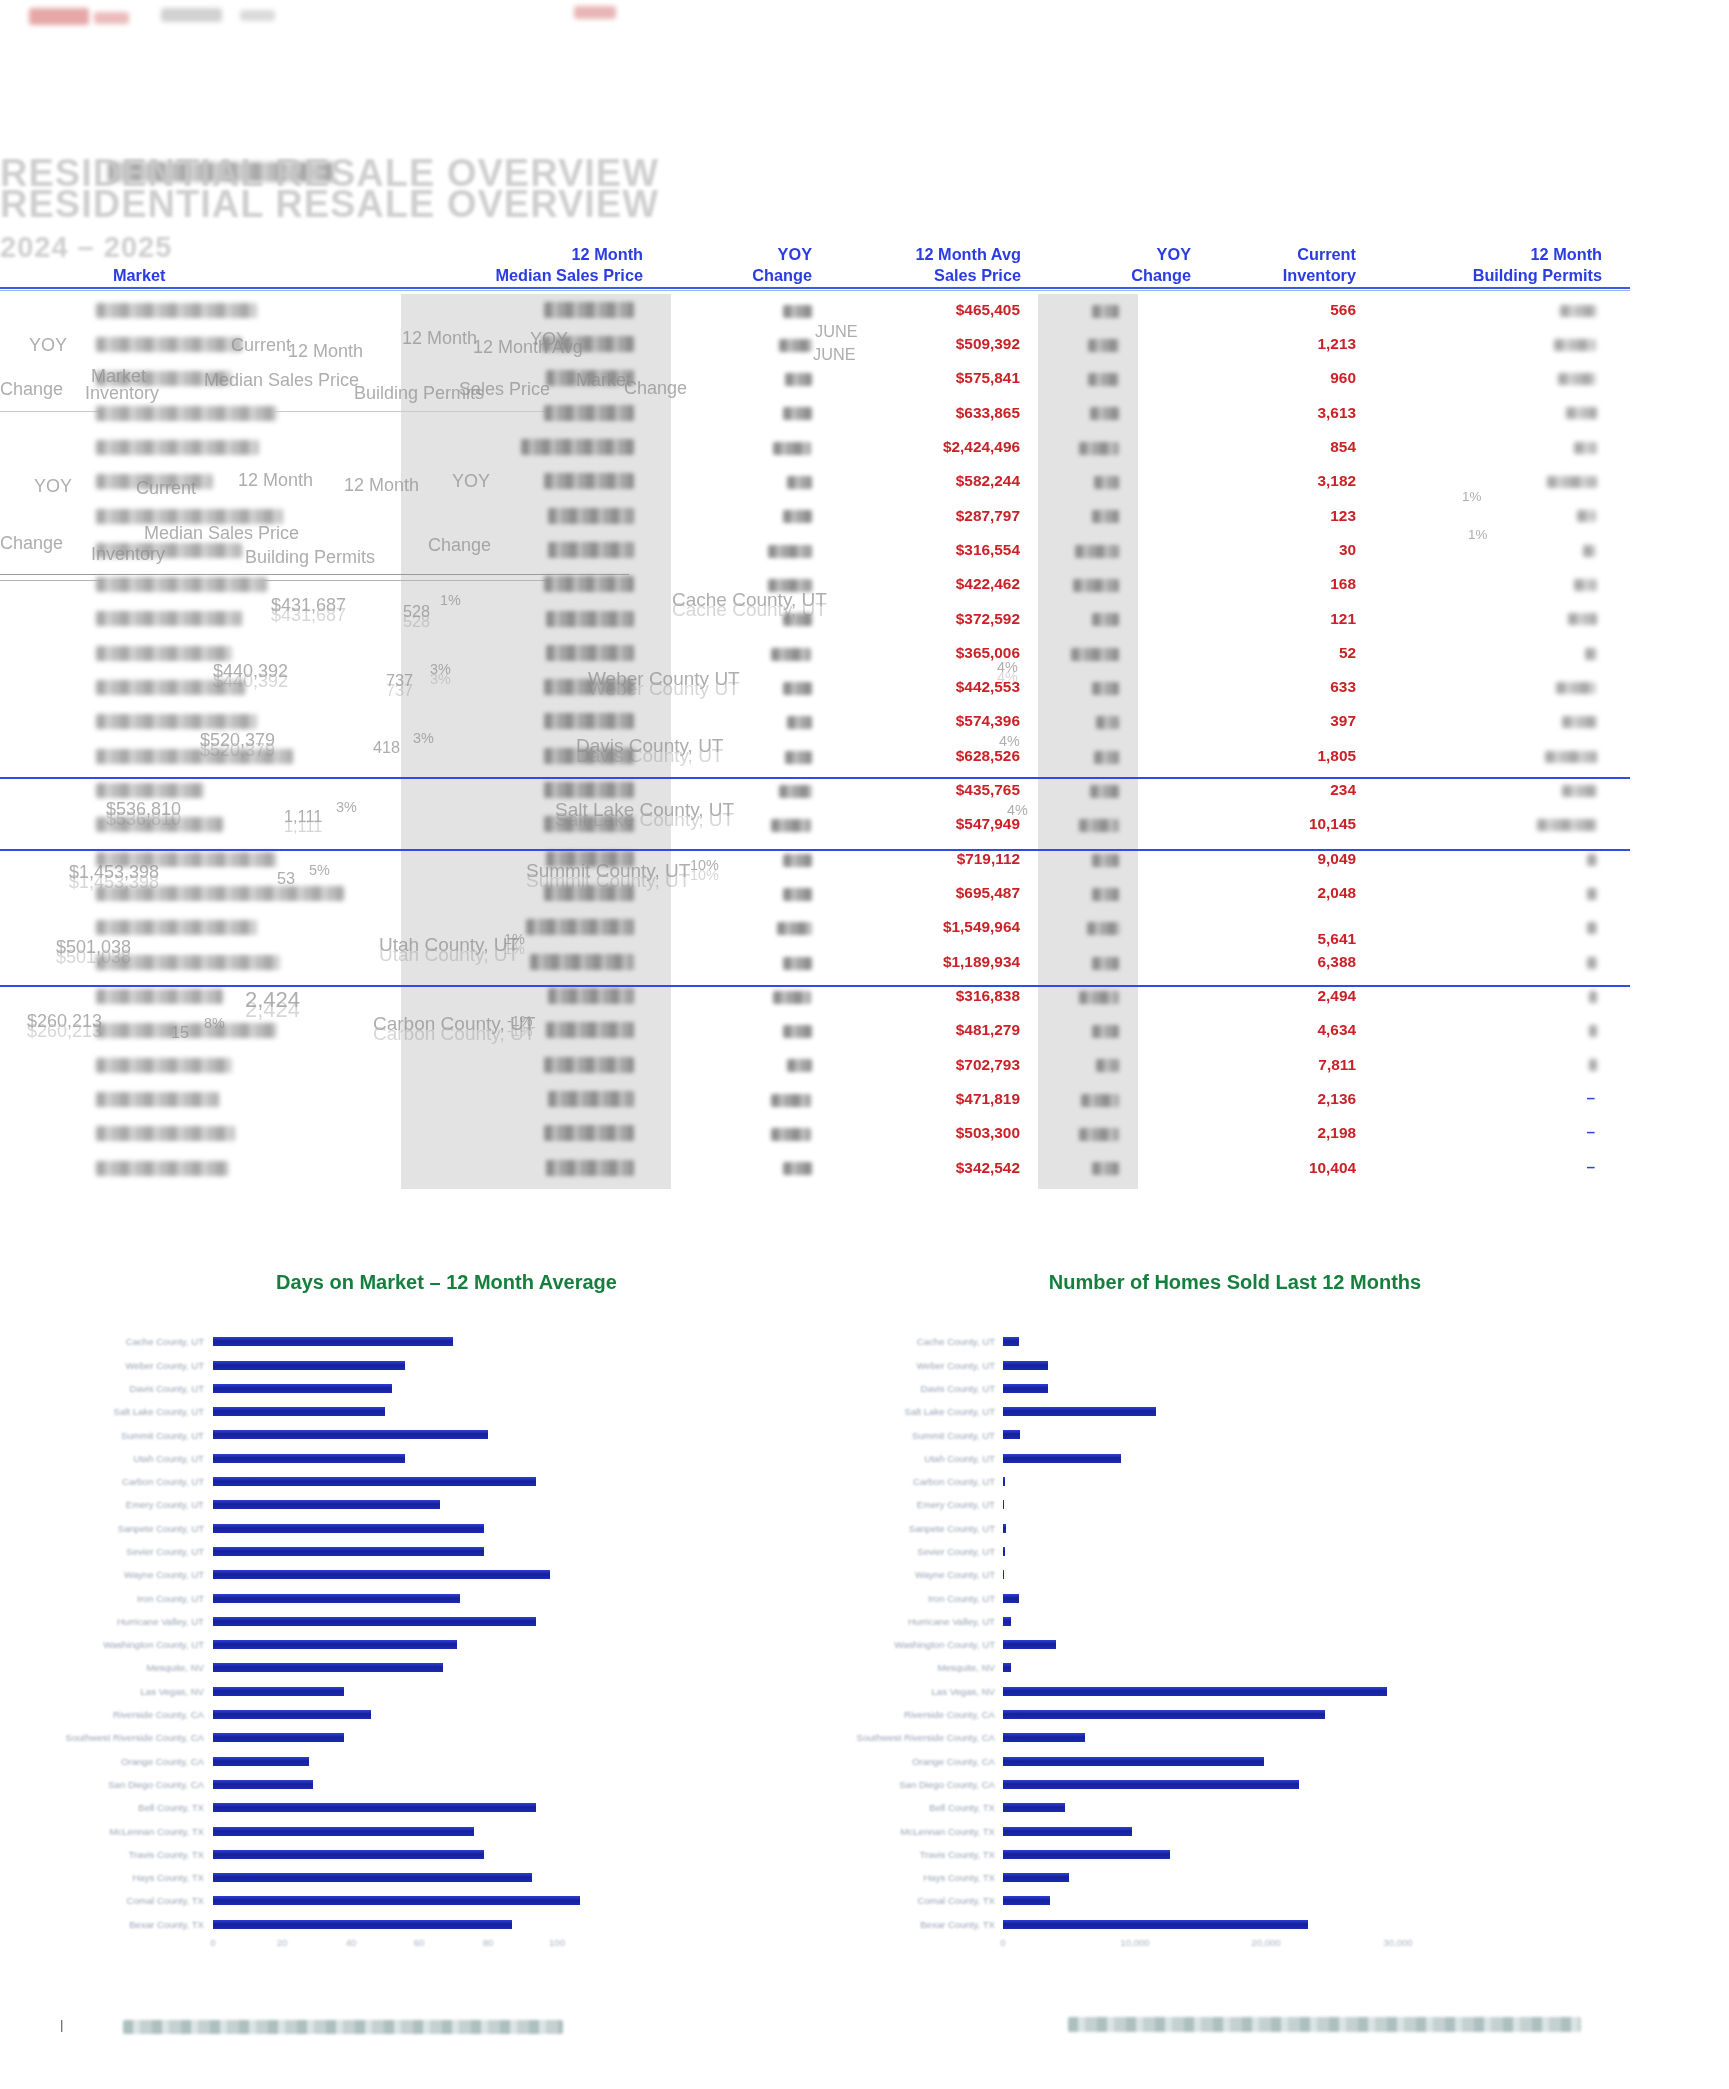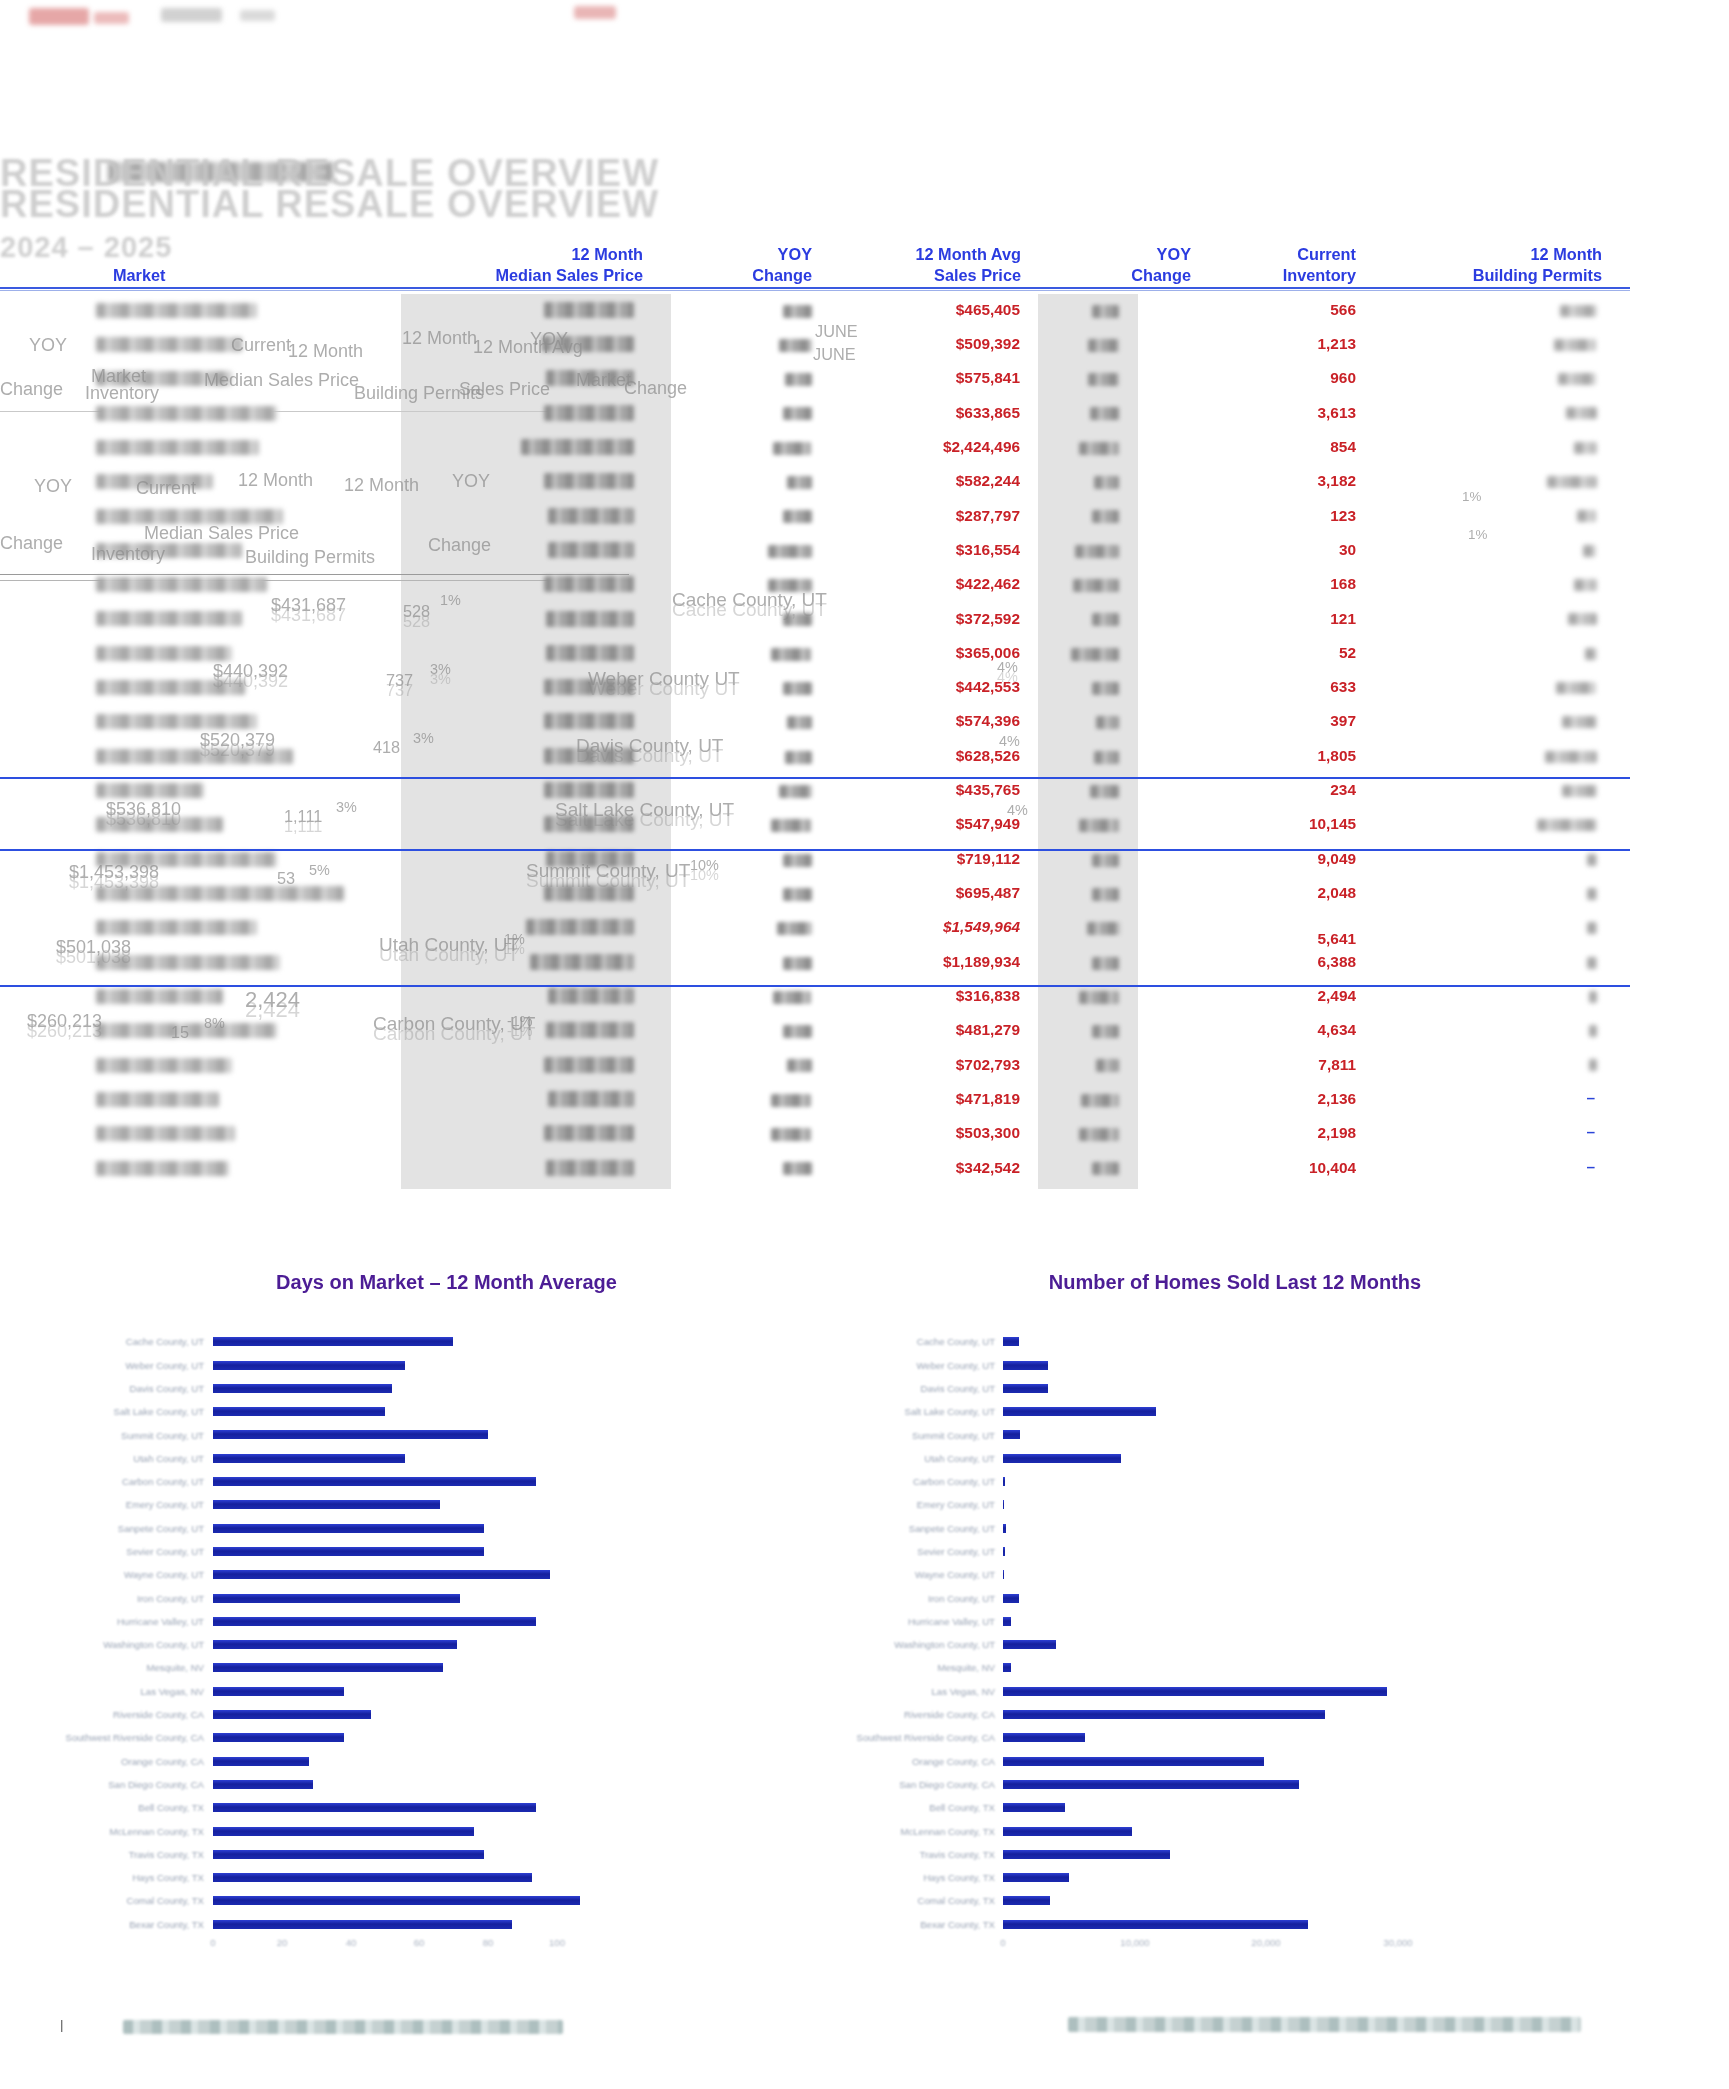--- a/index.html
+++ b/index.html
@@ -15,21 +15,21 @@
   .r-mid{background:repeating-linear-gradient(90deg,#a8a8a8 0 8.6px,#d0d0d0 8.6px 16.3px,#bcbcbc 16.3px 24px);filter:blur(2.5px);}
   .r-teal{background:repeating-linear-gradient(90deg,#a9bcbc 0 9.6px,#d9e3e3 9.6px 17.3px,#c2cfcf 17.3px 29px);filter:blur(1.7px);opacity:.95;}
   .red-val{position:absolute;color:#c92127;font-weight:700;font-size:15.4px;white-space:nowrap;}
   .dash-val{position:absolute;color:#2b45d8;font-weight:700;font-size:15.4px;}
   .sep{position:absolute;height:1.9px;background:#2d4fe0;}
   .hline{position:absolute;}
   .band{position:absolute;background:#e3e3e3;}
   .ghost{position:absolute;color:#8e8e8e;opacity:.72;filter:blur(0.7px);white-space:nowrap;line-height:1;}
   .ghost.double{text-shadow:0 9.6px 0 rgba(130,130,130,.45);}
   .ghost.title-ghost{color:#c6c6c6;font-weight:700;letter-spacing:1px;filter:blur(1.4px);opacity:.85;}
-  .chart-title{position:absolute;color:#4c1d95;font-weight:700;font-size:20px;text-align:center;white-space:nowrap;}
+  .chart-title{position:absolute;color:#15803d;font-weight:700;font-size:20px;text-align:center;white-space:nowrap;}
   .bar{position:absolute;height:8.6px;background:linear-gradient(180deg,#2e40d4 0%,#15209e 45%,#1b2ab1 100%);}
   .bar-label{position:absolute;font-size:9.6px;color:#9aa4b5;filter:blur(1.1px);white-space:nowrap;}
   .tick{position:absolute;font-size:9.6px;color:#aab3c2;filter:blur(1px);white-space:nowrap;}
   .smudge{position:absolute;border-radius:2.9px;filter:blur(2.9px);}
   .footer-bar{position:absolute;color:#555;font-size:13.4px;}
 </style>
 </head>
 <body>
 
 <div id="canvas">
@@ -194,21 +194,21 @@
     <div class="redact r-mid" style="left: 96px; top: 886px; width: 248px; height: 15.4px;"></div>
     <div class="redact r-dark" style="left: 544px; top: 885px; width: 90px; height: 16.3px;"></div>
     <div class="redact r-dark" style="left: 783px; top: 888px; width: 29px; height: 12.5px;"></div>
     <div class="red-val" style="right: 709px; top: 884px;">$695,487</div>
     <div class="redact r-dark" style="left: 1092px; top: 888px; width: 27px; height: 12.5px;"></div>
     <div class="red-val" style="right: 373px; top: 884px;">2,048</div>
     <div class="redact r-mid" style="left: 1587px; top: 888px; width: 9.6px; height: 11.5px;"></div>
     <div class="redact r-mid" style="left: 96px; top: 920px; width: 161px; height: 15.4px;"></div>
     <div class="redact r-dark" style="left: 526px; top: 919px; width: 108px; height: 16.3px;"></div>
     <div class="redact r-dark" style="left: 777px; top: 922px; width: 35px; height: 12.5px;"></div>
-    <div class="red-val" style="right: 709px; top: 918px; font-style: italic;">$1,549,964</div>
+    <div class="red-val" style="right: 709px; top: 918px;">$1,549,964</div>
     <div class="redact r-dark" style="left: 1087px; top: 922px; width: 33px; height: 12.5px;"></div>
     <div class="red-val" style="right: 373px; top: 930px;">5,641</div>
     <div class="redact r-mid" style="left: 1587px; top: 922px; width: 9.6px; height: 11.5px;"></div>
     <div class="redact r-mid" style="left: 96px; top: 955px; width: 184px; height: 15.4px;"></div>
     <div class="redact r-dark" style="left: 530px; top: 954px; width: 104px; height: 16.3px;"></div>
     <div class="redact r-dark" style="left: 783px; top: 957px; width: 29px; height: 12.5px;"></div>
     <div class="red-val" style="right: 709px; top: 953px;">$1,189,934</div>
     <div class="redact r-dark" style="left: 1092px; top: 957px; width: 27px; height: 12.5px;"></div>
     <div class="red-val" style="right: 373px; top: 953px;">6,388</div>
     <div class="redact r-mid" style="left: 1587px; top: 957px; width: 9.6px; height: 11.5px;"></div>

